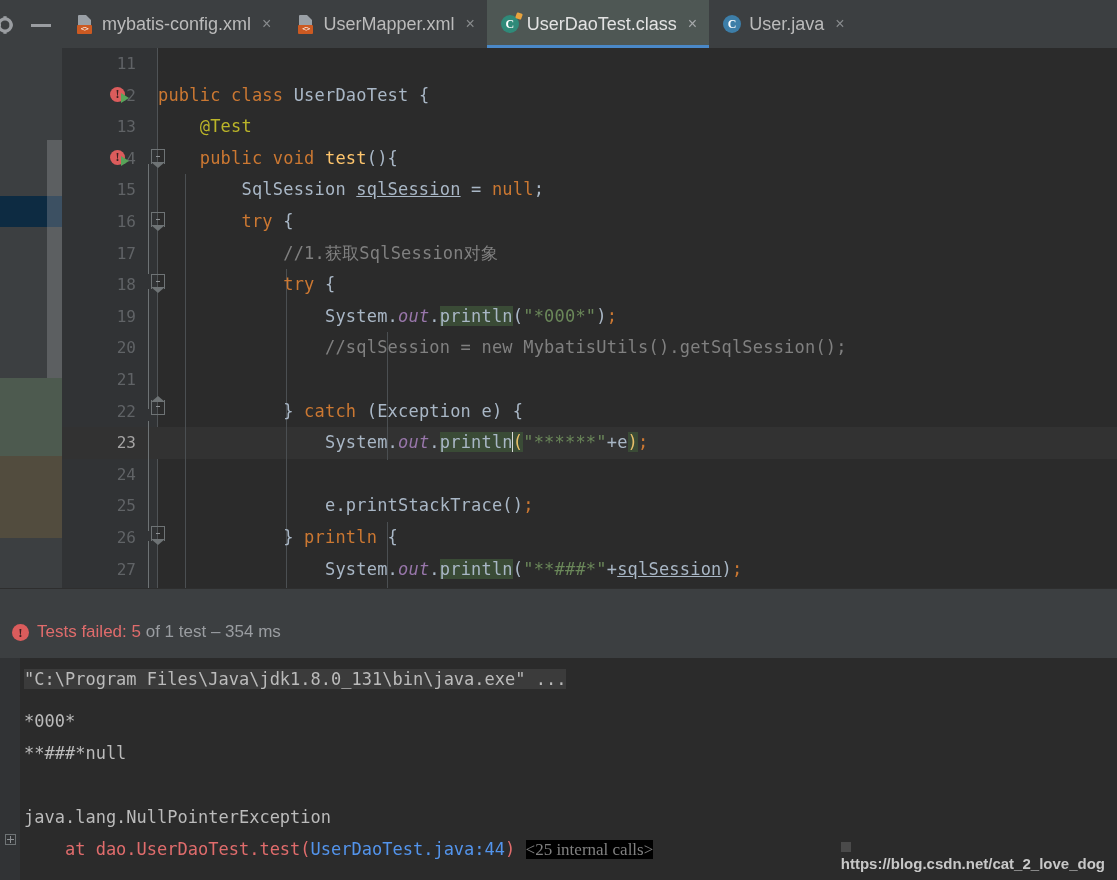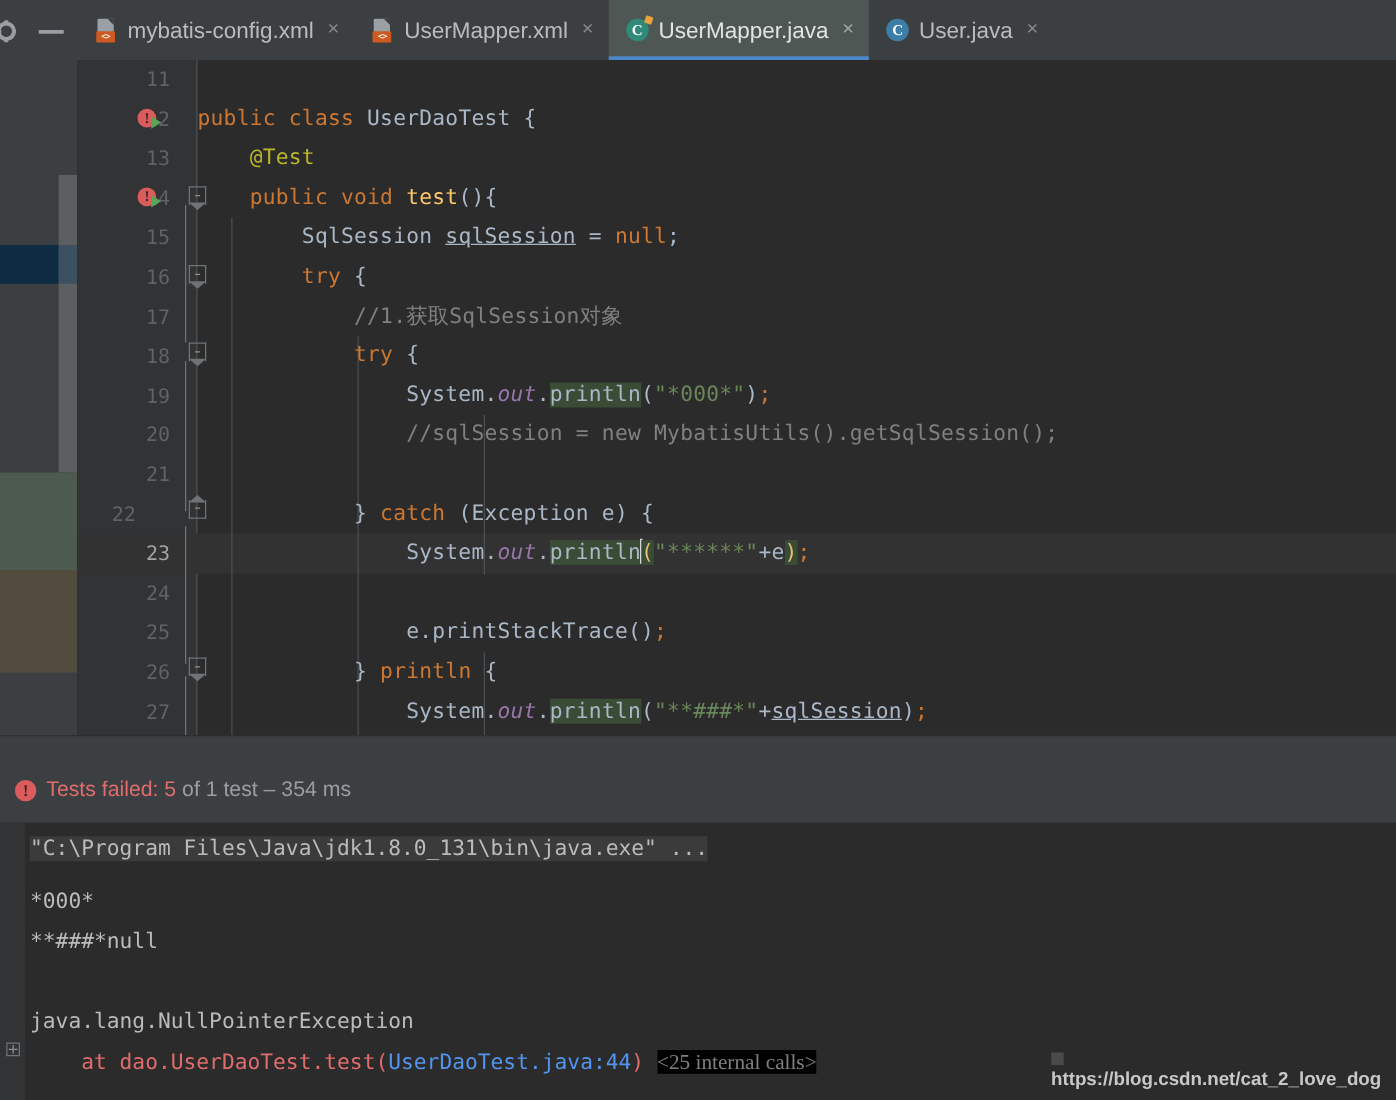--- a/index.html
+++ b/index.html
@@ -482,21 +482,21 @@
           <span class="sheet"></span>
             <span class="fold"></span>
           <span class="tagbox">&lt;&gt;</span>
         </span>
         <span class="tab-label">UserMapper.xml</span>
         <span class="tab-close">×</span>
       </div>
 
       <div class="tab active">
         <span class="java-icon test">C</span>
-        <span class="tab-label">UserMapper.java</span>
+        <span class="tab-label">UserDaoTest.class</span>
         <span class="tab-close">×</span>
       </div>
 
       <div class="tab">
         <span class="java-icon">C</span>
         <span class="tab-label">User.java</span>
         <span class="tab-close">×</span>
       </div>
 
     </div>
@@ -521,21 +521,21 @@
     <div class="lineno" style="top:31.6px;">12</div>
     <div class="lineno" style="top:63.2px;">13</div>
     <div class="lineno" style="top:94.8px;">14</div>
     <div class="lineno" style="top:126.4px;">15</div>
     <div class="lineno" style="top:158px;">16</div>
     <div class="lineno" style="top:189.6px;">17</div>
     <div class="lineno" style="top:221.2px;">18</div>
     <div class="lineno" style="top:252.8px;">19</div>
     <div class="lineno" style="top:284.4px;">20</div>
     <div class="lineno" style="top:316px;">21</div>
-    <div class="lineno" style="top:347.6px;text-align:center;">22</div>
+    <div class="lineno" style="top:347.6px;">22</div>
     <div class="lineno cur" style="top:379.2px;">23</div>
     <div class="lineno" style="top:410.8px;">24</div>
     <div class="lineno" style="top:442.4px;">25</div>
     <div class="lineno" style="top:474px;">26</div>
     <div class="lineno" style="top:505.6px;">27</div>
 
     <div class="run-mark" style="left:48px; top:38px;">
       <span class="bulb">!</span>
         <span class="tri"></span>
     </div>

